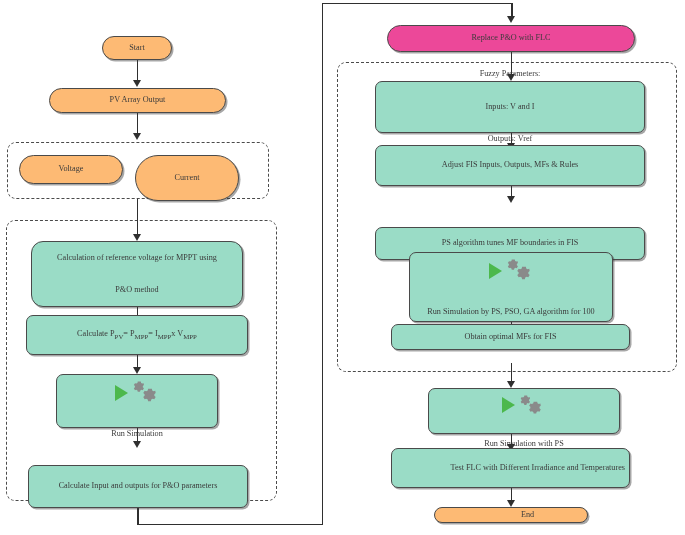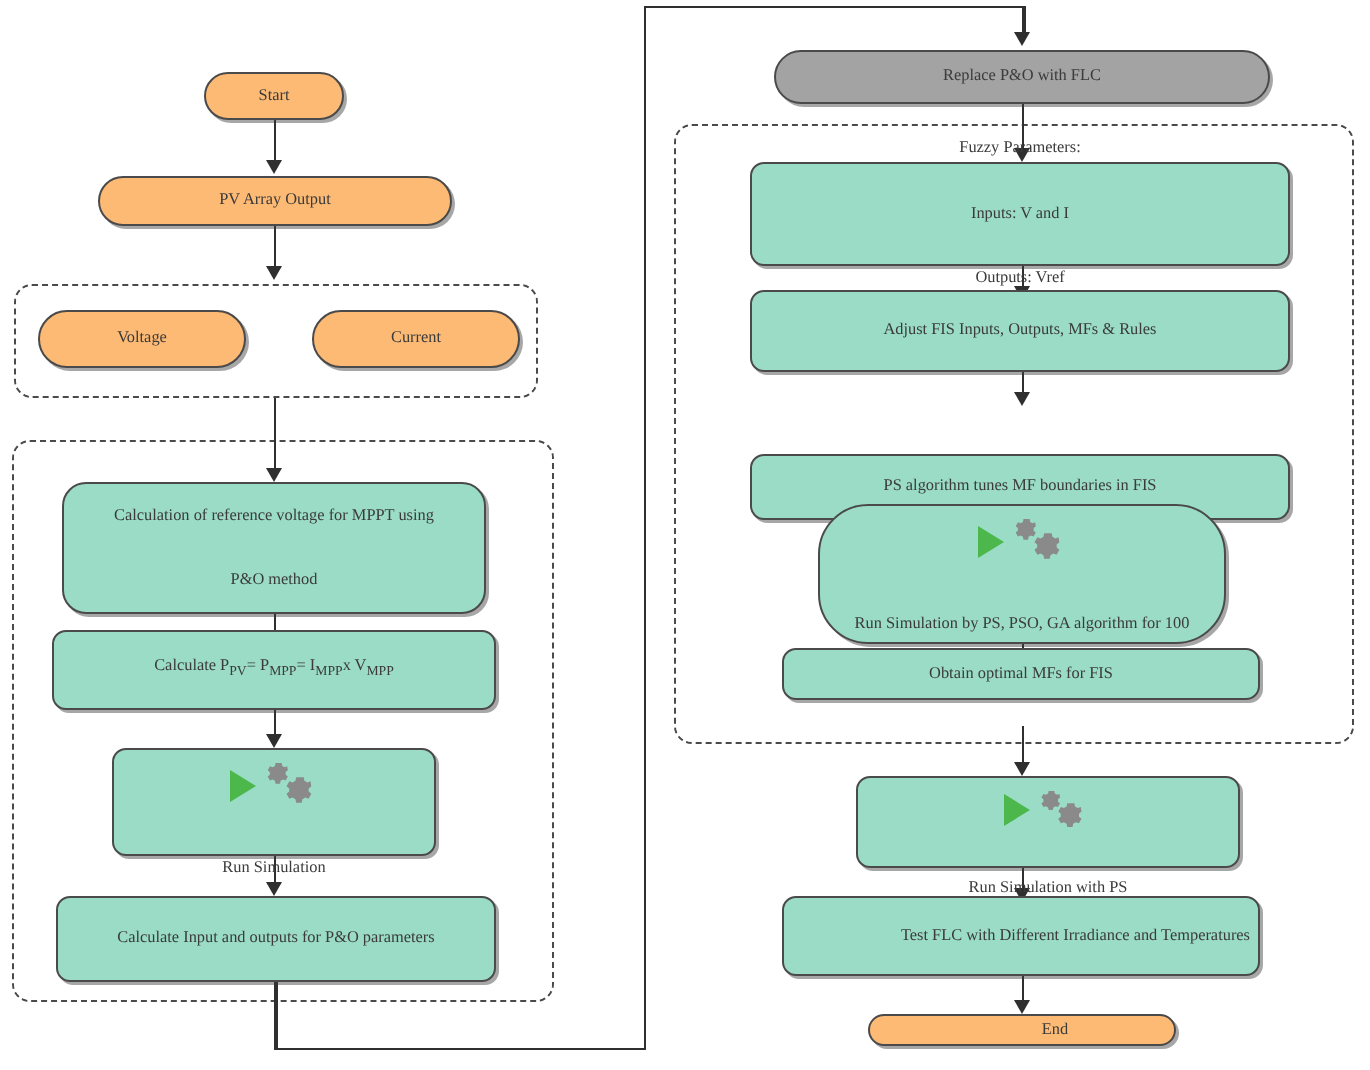--- a/index.html
+++ b/index.html
@@ -21,21 +21,21 @@
     color:#3b3b3b;
     font-size:8.2px;
     line-height:1.28;
     padding:2px 4px;
     box-shadow:1.5px 1.5px 0 rgba(60,60,60,0.45);
   }
   .terminal{ border-radius:40px; }
   .rounded{ border-radius:7px;gap:22px; }
   .light{ background:#fdba74; }
   .mid{  background:#9adcc6; }
-  .deep{ background:#a3a3a3; }
+  .deep{ background:#ec4899; }
 
   .dashed{
     position:absolute;
     box-sizing:border-box;
     border:1.4px dashed #4a4a4a;
     border-radius:9px;
     background:transparent;
   }
 
   .conn{ position:absolute; background:#2f2f2f; }
@@ -134,21 +134,21 @@
   </div>
 
   <div class="node terminal light" style="left:19px;top:155px;width:104px;height:29px;">
     <span>Voltage</span>
   </div>
 
   <div class="node terminal light" style="left:49px;top:88px;width:177px;height:25px;">
     <span>PV Array Output</span>
   </div>
 
-  <div class="node terminal light" style="left:156px;top:155px;width:104px;height:29px;">
+  <div class="node terminal light" style="left:135px;top:155px;width:104px;height:46px;">
     <span>Current</span>
   </div>
 
   <div class="node rounded mid" style="left:31px;top:241px;width:212px;height:66px;flex-direction:column;border-radius:12px;">
     <span>Calculation of reference voltage for MPPT using</span>
     <span>P&amp;O method</span>
   </div>
 
   <div class="node rounded mid" style="left:26px;top:315px;width:222px;height:40px;">
     <span>
@@ -164,21 +164,21 @@
           <path fill="#8a8a8a" d="M12 8a4 4 0 100 8 4 4 0 000-8zm0 2.6a1.4 1.4 0 110 2.8 1.4 1.4 0 010-2.8zM10.6 1l-.5 2.6-2.2 1.2L5.5 4 3.4 7.6l2 1.7v2.4l-2 1.7 2.1 3.6 2.4-.8 2.2 1.2.5 2.6h4.2l.5-2.6 2.2-1.2 2.4.8 2.1-3.6-2-1.7V9.3l2-1.7L21.4 4 19 4.8l-2.2-1.2L16.3 1h-5.7z"></path>
         </svg>
         <svg width="16" height="16" viewBox="0 0 24 24" style="left:12px;top:7px;">
           <path fill="#8a8a8a" d="M12 8a4 4 0 100 8 4 4 0 000-8zm0 2.6a1.4 1.4 0 110 2.8 1.4 1.4 0 010-2.8zM10.6 1l-.5 2.6-2.2 1.2L5.5 4 3.4 7.6l2 1.7v2.4l-2 1.7 2.1 3.6 2.4-.8 2.2 1.2.5 2.6h4.2l.5-2.6 2.2-1.2 2.4.8 2.1-3.6-2-1.7V9.3l2-1.7L21.4 4 19 4.8l-2.2-1.2L16.3 1h-5.7z"></path>
         </svg>
       </div>
     </div>
     <span class="simlabel">Run Simulation</span>
   </div>
 
-  <div class="node rounded mid" style="left:28px;top:448px;width:220px;height:43px;">
+  <div class="node rounded mid" style="left:28px;top:465px;width:220px;height:43px;">
     <span>Calculate Input and outputs for P&amp;O parameters</span>
   </div>
 
   <div class="node terminal deep" style="left:387px;top:25px;width:248px;height:27px;">
     <span>Replace P&amp;O with FLC</span>
   </div>
 
   <div class="node rounded mid" style="left:375px;top:81px;width:270px;height:52px;flex-direction:column;">
     <span>Fuzzy Parameters:</span>
     <span>Inputs: V and I</span>
@@ -186,21 +186,21 @@
   </div>
 
   <div class="node rounded mid" style="left:375px;top:145px;width:270px;height:41px;">
     <span>Adjust FIS Inputs, Outputs, MFs &amp; Rules</span>
   </div>
 
   <div class="node rounded mid" style="left:375px;top:204px;width:270px;height:33px;margin-top:23px;">
     <span>PS algorithm tunes MF boundaries in FIS</span>
   </div>
 
-  <div class="node rounded mid simbox" style="left:409px;top:252px;width:204px;height:70px;border-radius:25px;">
+  <div class="node rounded mid simbox" style="left:409px;top:252px;width:204px;height:70px;">
     <div class="simicons">
       <div class="play"></div>
       <div class="gearwrap">
         <svg width="13" height="13" viewBox="0 0 24 24" style="left:3px;top:0;">
           <path fill="#8a8a8a" d="M12 8a4 4 0 100 8 4 4 0 000-8zm0 2.6a1.4 1.4 0 110 2.8 1.4 1.4 0 010-2.8zM10.6 1l-.5 2.6-2.2 1.2L5.5 4 3.4 7.6l2 1.7v2.4l-2 1.7 2.1 3.6 2.4-.8 2.2 1.2.5 2.6h4.2l.5-2.6 2.2-1.2 2.4.8 2.1-3.6-2-1.7V9.3l2-1.7L21.4 4 19 4.8l-2.2-1.2L16.3 1h-5.7z"></path>
         </svg>
         <svg width="16" height="16" viewBox="0 0 24 24" style="left:12px;top:7px;">
           <path fill="#8a8a8a" d="M12 8a4 4 0 100 8 4 4 0 000-8zm0 2.6a1.4 1.4 0 110 2.8 1.4 1.4 0 010-2.8zM10.6 1l-.5 2.6-2.2 1.2L5.5 4 3.4 7.6l2 1.7v2.4l-2 1.7 2.1 3.6 2.4-.8 2.2 1.2.5 2.6h4.2l.5-2.6 2.2-1.2 2.4.8 2.1-3.6-2-1.7V9.3l2-1.7L21.4 4 19 4.8l-2.2-1.2L16.3 1h-5.7z"></path>
         </svg>
       </div>

